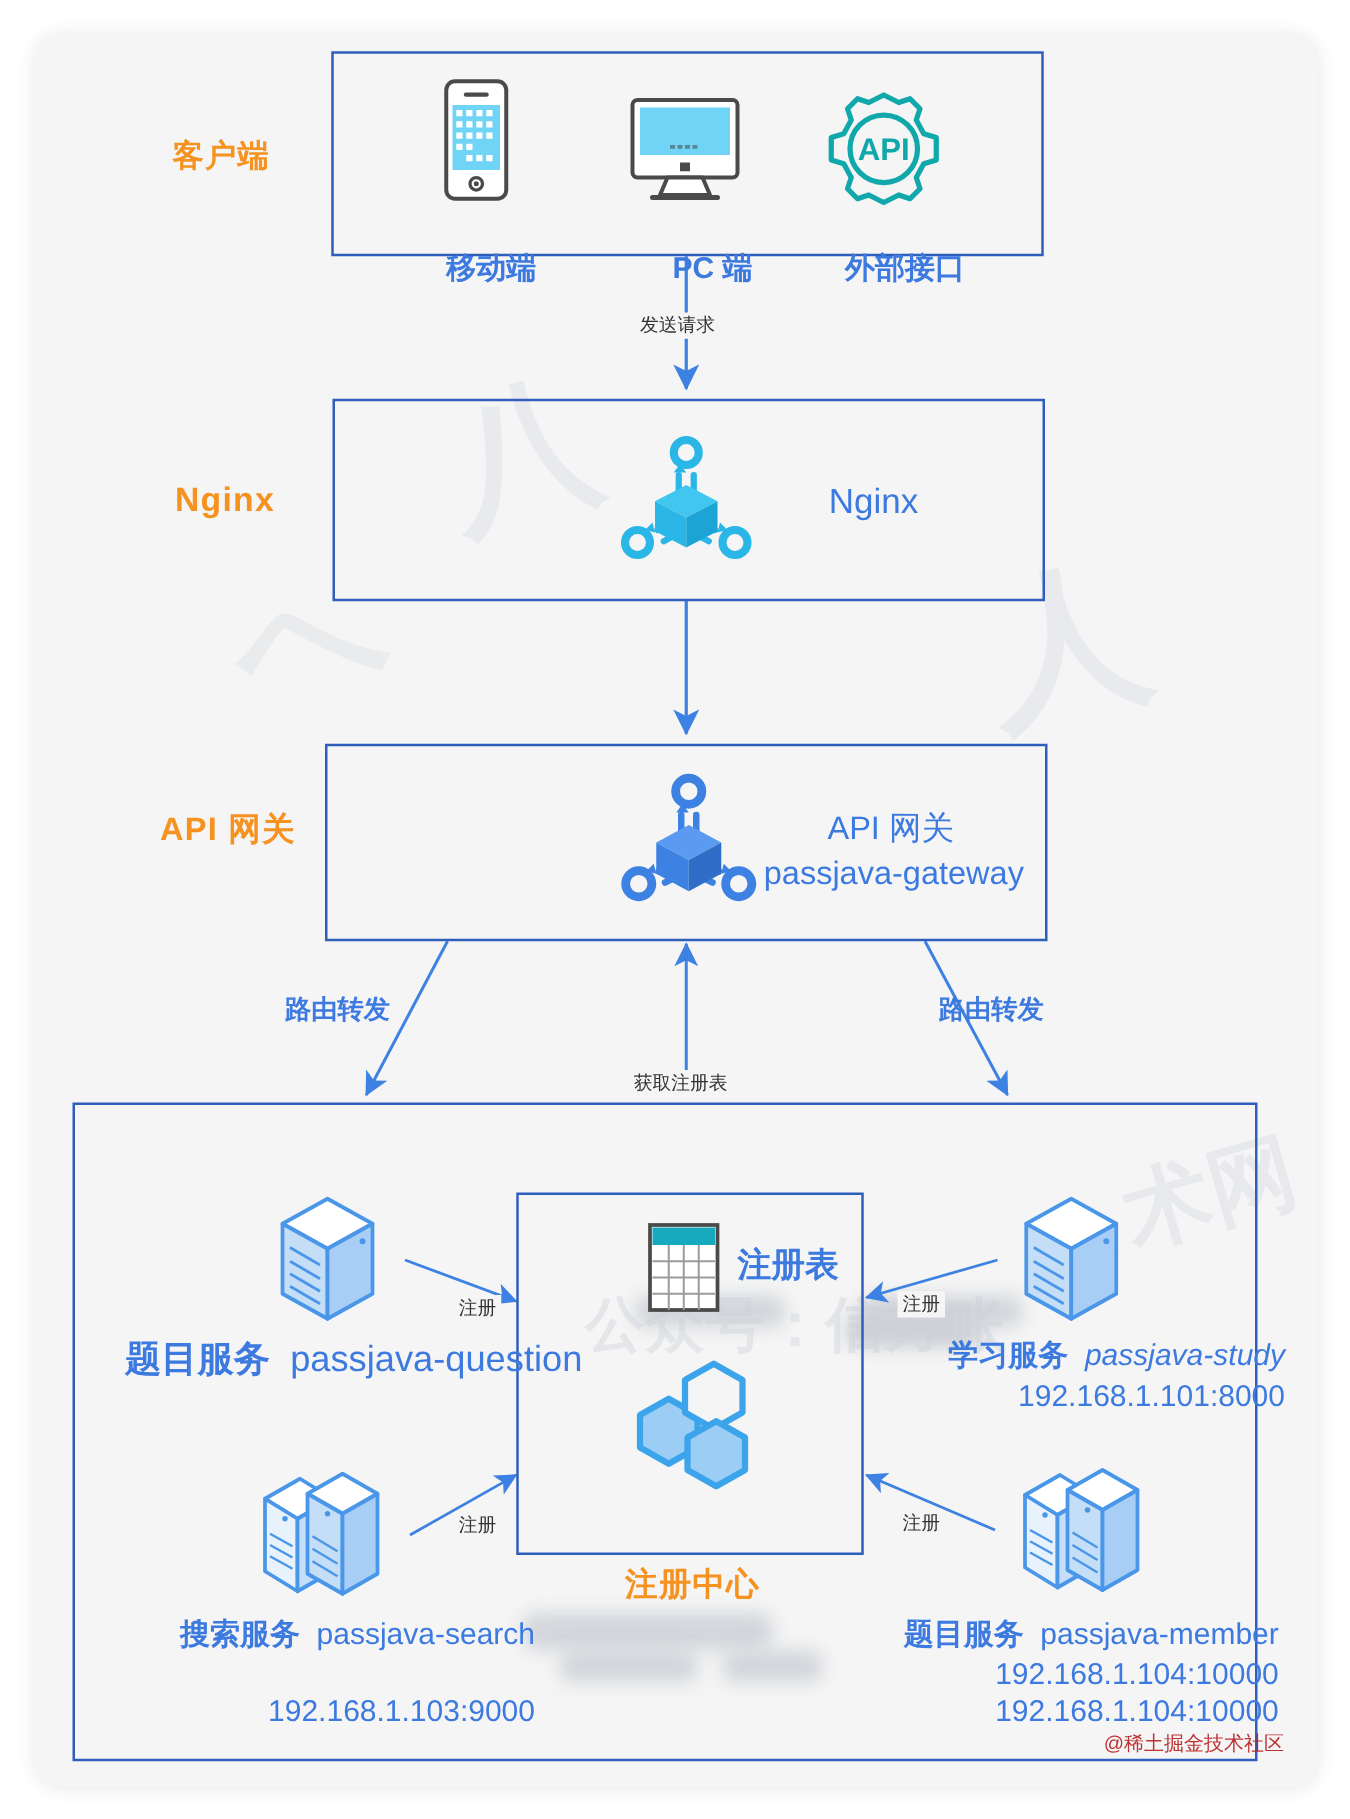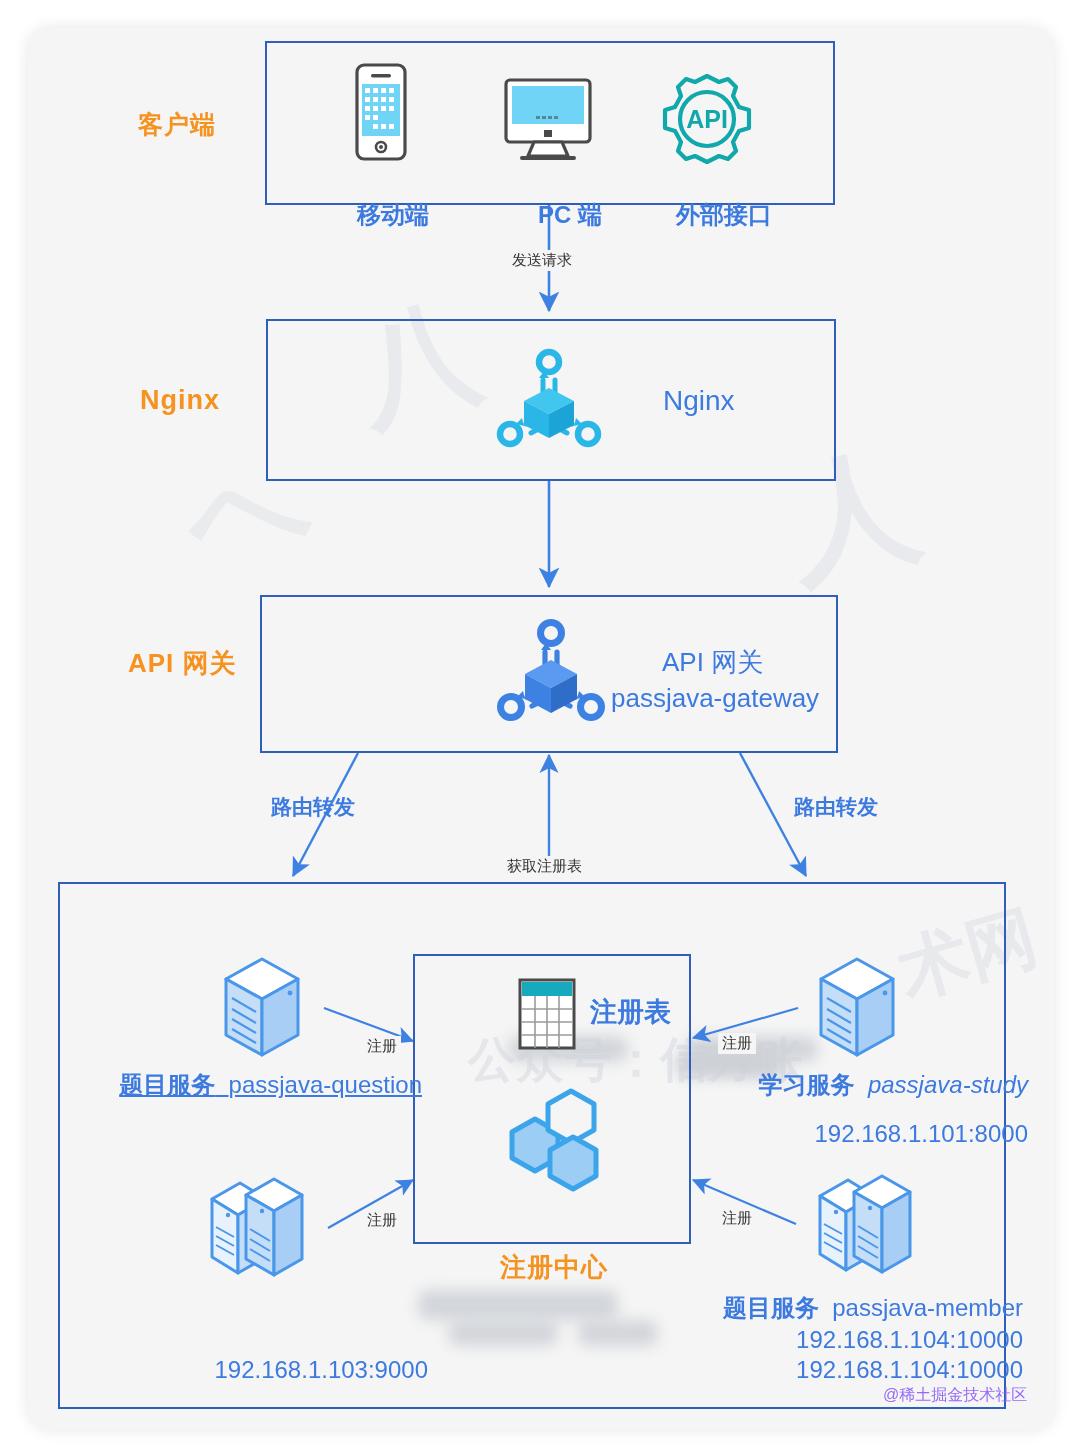--- a/index.html
+++ b/index.html
@@ -53,40 +53,39 @@
     background: #f5f5f5;
     padding: 1px 4px;
     white-space: nowrap;
   }
   .edge-label-blue {
     position: absolute;
     color: #3d7ae0;
     font-weight: bold;
     font-size: 21px;
     white-space: nowrap;
-    margin-left: 43px;
   }
   svg.overlay {
     position: absolute; left: 0; top: 0;
     width: 1026px; height: 1402px;
     pointer-events: none;
     overflow: visible;
   }
   .node-icon { position: absolute; }
   .node-caption {
     position: absolute;
     color: #3d7ae0;
     text-align: right;
     font-weight: bold;
     white-space: nowrap;
     line-height: 1.28;
   }
   .watermark-text {
     position: absolute;
-    color: #8b5cf6;
+    color: #b91c1c;
     font-size: 16px;
     white-space: nowrap;
     opacity: .9;
   }
   .ghost {
     position: absolute;
     color: #dfe2e7;
     font-weight: bold;
     white-space: nowrap;
     pointer-events: none;
@@ -331,21 +330,21 @@
       </g>
       <g stroke="#4a97ea" stroke-width="2.2" fill="none">
         <line x1="14" y1="56" x2="38" y2="70"></line>
         <line x1="14" y1="66" x2="38" y2="80"></line>
         <line x1="14" y1="76" x2="38" y2="90"></line>
         <line x1="14" y1="45" x2="38" y2="59"></line>
       </g>
       <circle cx="72" cy="40" r="2.4" fill="#4a97ea"></circle>
     </svg>
   </div>
-  <div class="node-caption" style="left:44px; top:1042px; width:350px; font-size:24px;text-decoration:underline;">
+  <div class="node-caption" style="left:72px; top:1042px; width:350px; font-size:29px;">
     <span>题目服务</span>
     <span>&nbsp;</span><span style="font-weight:normal;">passjava-question</span>
   </div>
   <div class="edge-label" style="left:335px; top:1008px;">注册</div>
 
   <div class="node-icon" style="left:785px; top:925px; width:88px; height:110px;">
     <svg width="88" height="110" viewBox="0 0 88 110">
       <g stroke="#4a97ea" stroke-width="3" stroke-linejoin="round">
         <path d="M8,26 L44,6 L80,26 L44,46 Z" fill="#ffffff"></path>
         <path d="M8,26 L44,46 L44,102 L8,82 Z" fill="#c5def7"></path>
@@ -357,21 +356,21 @@
         <line x1="14" y1="76" x2="38" y2="90"></line>
         <line x1="14" y1="45" x2="38" y2="59"></line>
       </g>
       <circle cx="72" cy="40" r="2.4" fill="#4a97ea"></circle>
     </svg>
   </div>
   <div class="node-caption" style="left:660px; top:1042px; width:340px; font-size:24px;">
     <span>学习服务</span>
     <span>&nbsp;</span><span style="font-weight:normal;font-style:italic;">passjava-study</span>
   </div>
-  <div class="node-caption" style="left:660px; top:1075px; width:340px; font-size:24px; font-weight:normal;margin-top:16px;">192.168.1.101:8000</div>
+  <div class="node-caption" style="left:660px; top:1075px; width:340px; font-size:24px; font-weight:normal;">192.168.1.101:8000</div>
   <div class="edge-label" style="left:690px; top:1005px;">注册</div>
 
   <div class="node-icon" style="left:178px; top:1143px; width:104px; height:118px;">
     <svg width="104" height="118" viewBox="0 0 104 118">
       <g stroke="#4a97ea" stroke-width="3" stroke-linejoin="round">
         <path d="M6,28 L34,12 L60,28 L32,44 Z" fill="#ffffff"></path>
         <path d="M6,28 L32,44 L32,102 L6,86 Z" fill="#e8f2fd"></path>
         <path d="M60,28 L32,44 L32,102 L60,86 Z" fill="#c5def7"></path>
       </g>
       <g stroke="#4a97ea" stroke-width="3" stroke-linejoin="round">
@@ -384,20 +383,24 @@
         <line x1="10" y1="65" x2="28" y2="75"></line>
         <line x1="10" y1="74" x2="28" y2="84"></line>
         <line x1="44" y1="58" x2="64" y2="70"></line>
         <line x1="44" y1="68" x2="64" y2="80"></line>
         <line x1="44" y1="78" x2="64" y2="90"></line>
       </g>
       <circle cx="22" cy="44" r="2.2" fill="#4a97ea"></circle>
       <circle cx="56" cy="40" r="2.2" fill="#4a97ea"></circle>
     </svg>
   </div>
+  <div class="node-caption" style="left:60px; top:1265px; width:340px; font-size:24px;">
+    <span>搜索服务</span>
+    <span>&nbsp;</span><span style="font-weight:normal;">passjava-search</span>
+  </div>
   <div class="node-caption" style="left:60px; top:1327px; width:340px; font-size:24px; font-weight:normal;">192.168.1.103:9000</div>
   <div class="edge-label" style="left:335px; top:1182px;">注册</div>
 
   <div class="node-icon" style="left:786px; top:1140px; width:104px; height:118px;">
     <svg width="104" height="118" viewBox="0 0 104 118">
       <g stroke="#4a97ea" stroke-width="3" stroke-linejoin="round">
         <path d="M6,28 L34,12 L60,28 L32,44 Z" fill="#ffffff"></path>
         <path d="M6,28 L32,44 L32,102 L6,86 Z" fill="#e8f2fd"></path>
         <path d="M60,28 L32,44 L32,102 L60,86 Z" fill="#c5def7"></path>
       </g>

